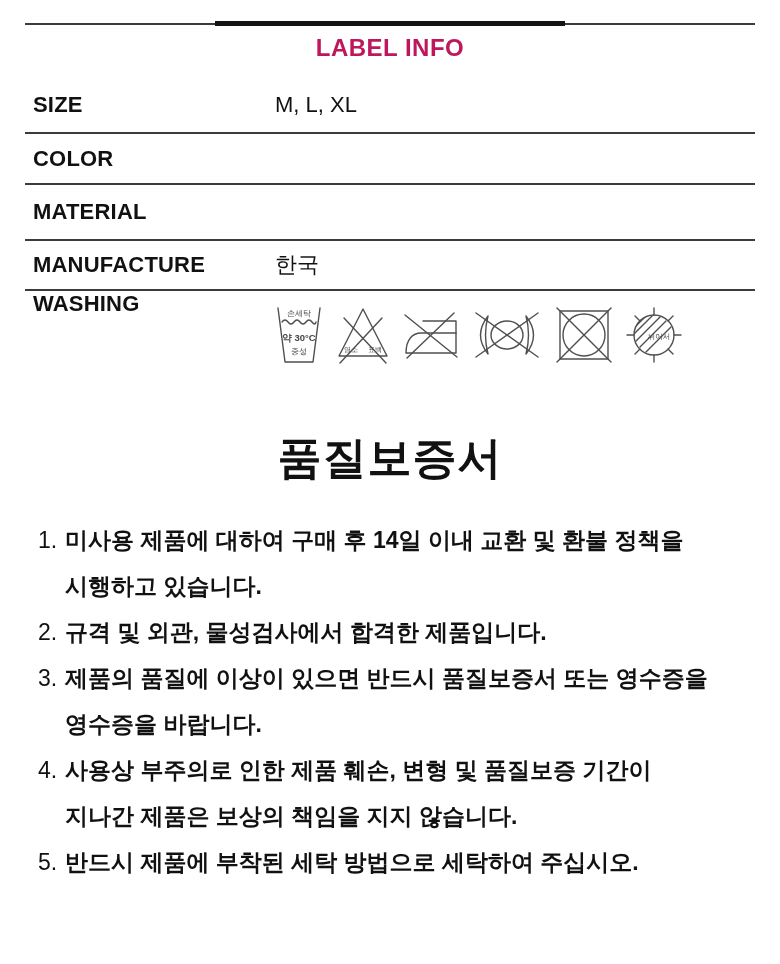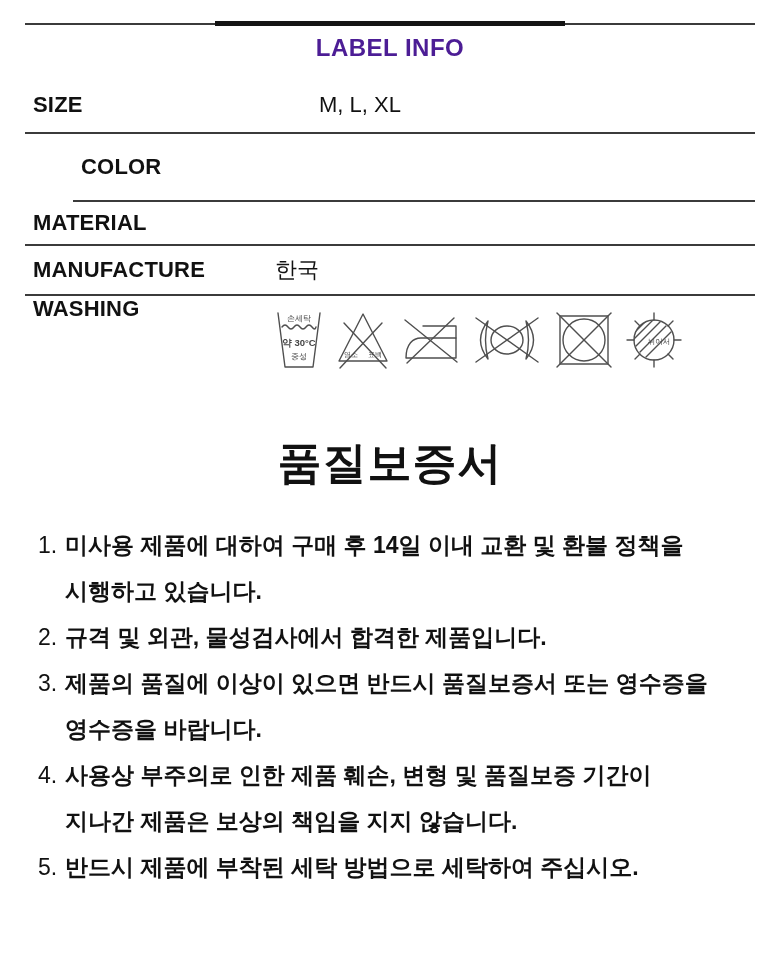--- a/index.html
+++ b/index.html
@@ -8,25 +8,25 @@
     font-family:"Liberation Sans","DejaVu Sans",sans-serif;
     color:#111111;
   }
   .sheet{padding-top:23px;}
 
   
   .table-wrap{margin:0 25px;border-top:2px solid #3b3b3b;position:relative;}
   .accent-bar{position:absolute;top:-4px;left:50%;transform:translateX(-50%);
     width:350px;height:5px;background:#141414;}
   .label-info-title{text-align:center;font-size:24px;line-height:28px;
-    font-weight:700;margin:9px 0 0 0;letter-spacing:.5px;color:#4c1d95;}
+    font-weight:700;margin:9px 0 0 0;letter-spacing:.5px;color:#be185d;}
   .lrow{display:flex;align-items:center;border-bottom:2px solid #3b3b3b;box-sizing:border-box;}
-  .lrow.r1{height:72px;padding-top:16px;gap:44px;}
-  .lrow.r2{height:68px;margin-left:48px;}
-  .lrow.r3{height:44px;justify-content:space-between;}
+  .lrow.r1{height:72px;padding-top:16px;}
+  .lrow.r2{height:51px;}
+  .lrow.r3{height:56px;justify-content:space-between;}
   .lrow.r4{height:50px;}
   .lrow.r5{height:88px;border-bottom:none;}
   .lcell-label{flex:0 0 250px;box-sizing:border-box;padding-left:8px;
     font-size:22px;font-weight:700;letter-spacing:.2px;}
   .lcell-value{font-size:22px;}
   .lrow.r5 .lcell-label{align-self:flex-start;}
 
   
   .wash-icons{display:flex;align-items:center;gap:12px;}
   .wash-icons svg{display:block;}

